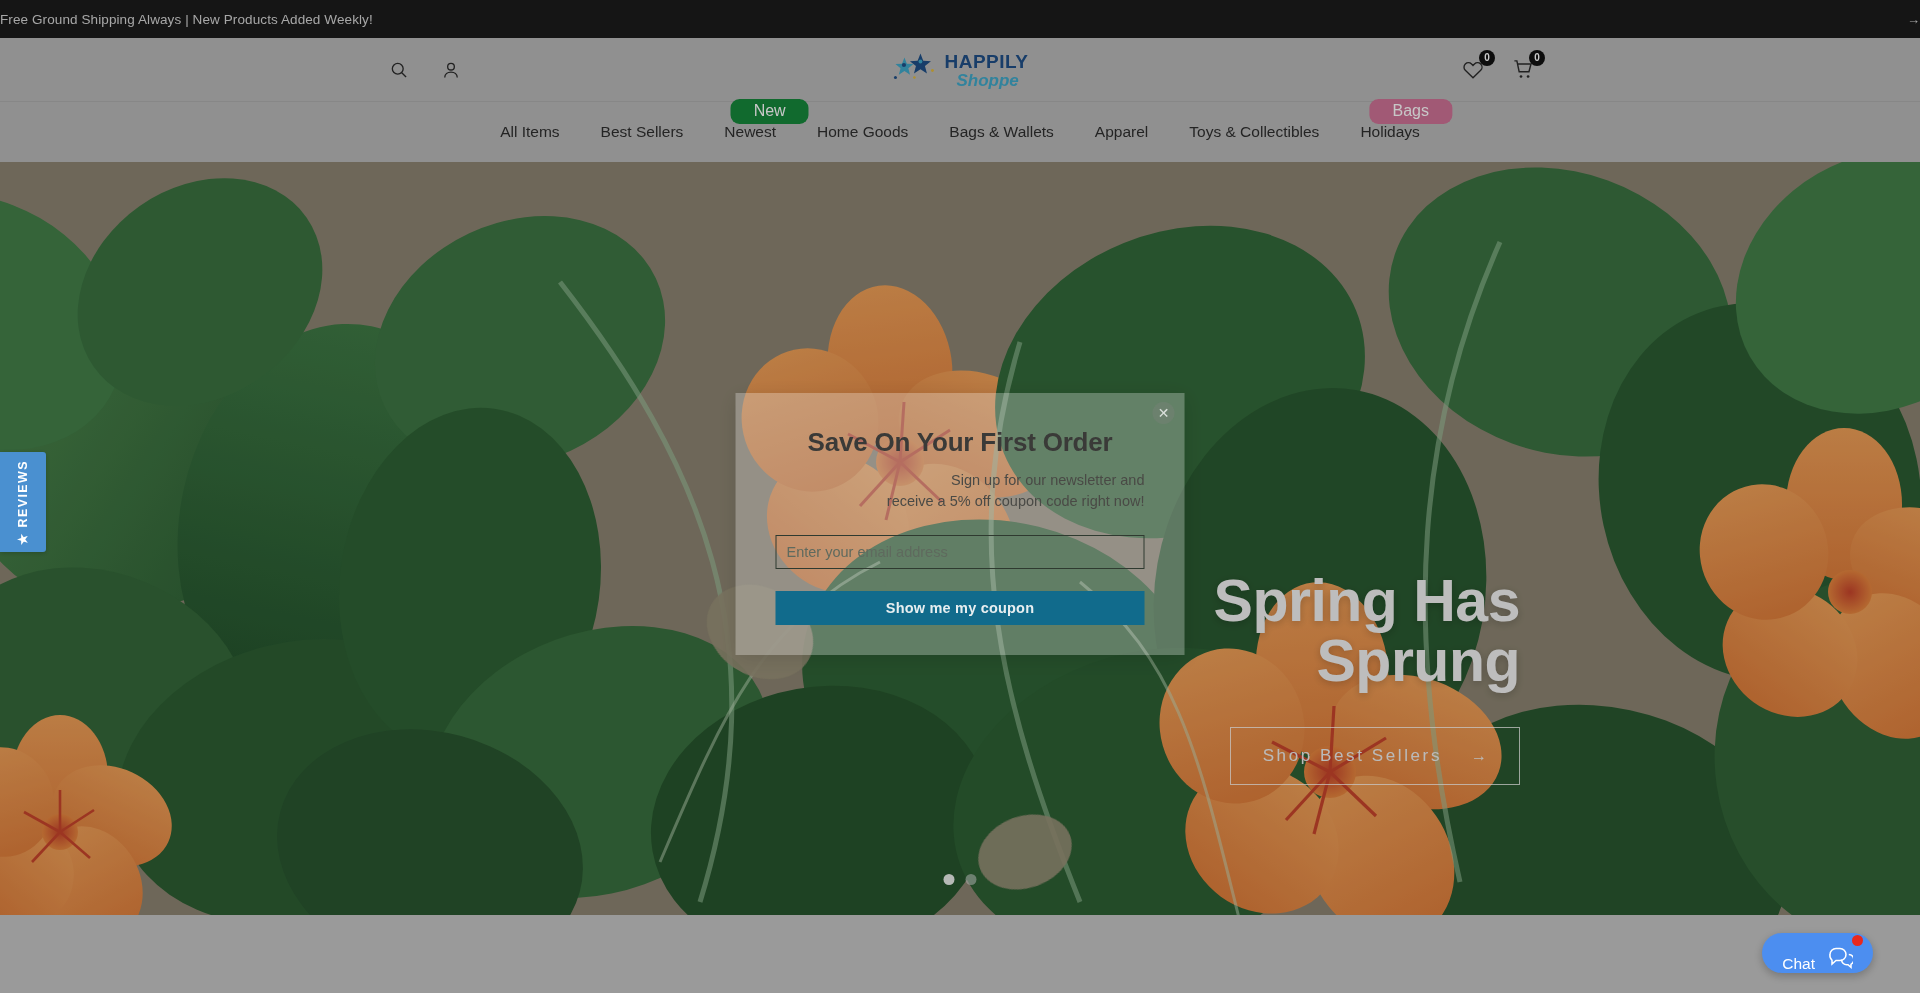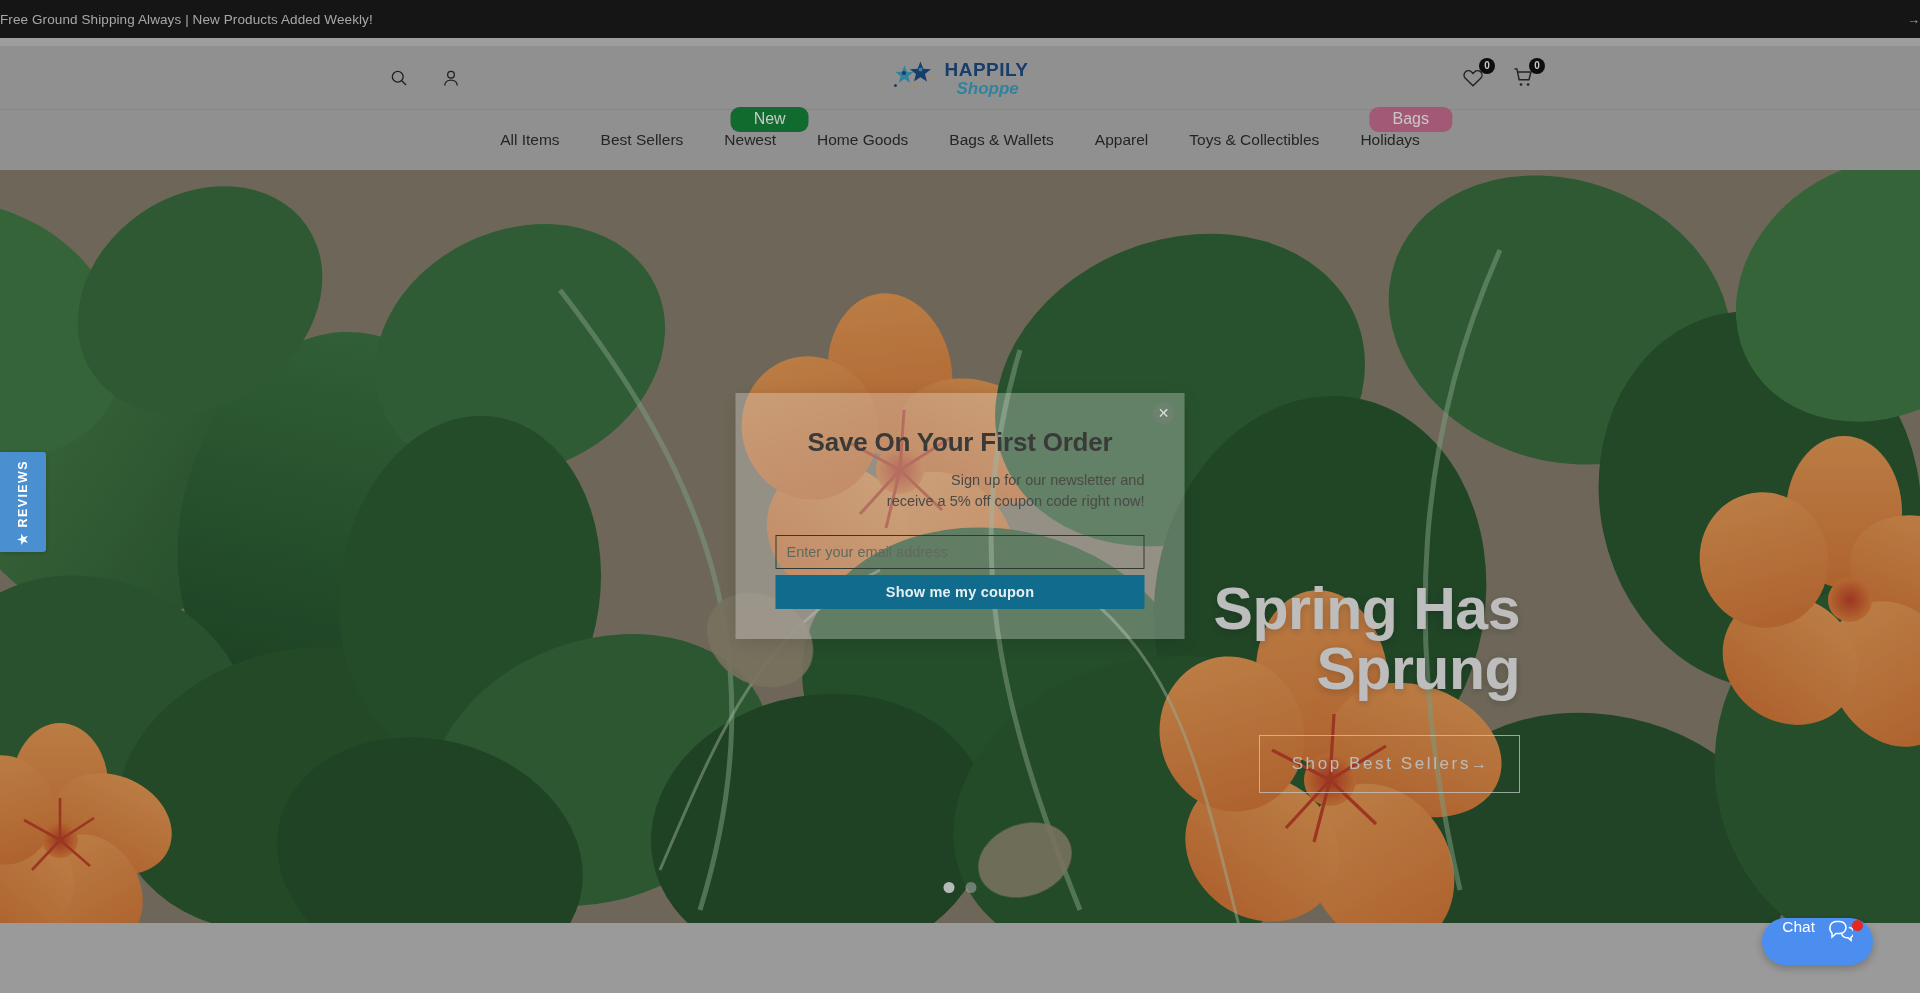--- a/index.html
+++ b/index.html
@@ -25,21 +25,20 @@
     font-size: 13.5px; letter-spacing: .1px;
   }
   .announce .arrow { margin-left: 7px; font-size: 13px; }
 
   
   .header {
     position: relative; z-index: 5;
     height: 63px; background: #b9b9b9;
     display: flex; align-items: center;
     padding: 0 0;
-    margin-top: 8px;
   }
   .header-inner {
     width: 1160px; margin: 0 auto; height: 100%;
     display: flex; align-items: center; justify-content: space-between;
     position: relative;
   }
   .h-left { display: flex; align-items: center; gap: 26px; padding-left: 6px; }
   .h-right { display: flex; align-items: center; gap: 24px; padding-right: 4px; }
   .icon-btn { width: 26px; height: 26px; display: flex; align-items: center; justify-content: center; color: #2b2b2b; cursor: pointer; position: relative; }
   .icon-btn svg { display: block; }
@@ -93,21 +92,21 @@
   .hero-eyebrow {
     font-size: 17px; letter-spacing: 4.6px; color: #e9e9e9; font-weight: 400;
     text-shadow: 0 1px 3px rgba(0,0,0,.25);
   }
   .hero-title {
     margin-top: 14px;
     font-size: 59px; line-height: 1.02; font-weight: 800; color: #f2f2f2;
     letter-spacing: -0.5px; text-shadow: 0 2px 8px rgba(0,0,0,.22);
   }
   .hero-cta {
-    margin-top: 36px; display: inline-flex; align-items: center; gap: 0;
+    margin-top: 36px; display: inline-flex; align-items: center; gap: 29px;
     border: 1px solid rgba(255,255,255,.75);
     color: #efefef; font-size: 17px; letter-spacing: 2.6px;
     padding: 18px 32px; cursor: pointer; background: transparent;
     float: right;
   }
   .hero-cta .cta-arrow { font-size: 16px; letter-spacing: 0; }
 
   .dots {
     position: absolute; bottom: 30px; left: 50%; transform: translateX(-50%);
     display: flex; gap: 11px; z-index: 4;
@@ -125,24 +124,24 @@
     box-shadow: 0 1px 5px rgba(0,0,0,.2);
   }
   .reviews-tab .rt-inner {
     transform: rotate(-90deg); white-space: nowrap;
     font-size: 12.5px; letter-spacing: 1.4px; font-weight: 600;
     display: flex; align-items: center; gap: 5px;
   }
 
   
   .chat-widget {
-    position: absolute; right: 47px; bottom: 28px; z-index: 70;
+    position: absolute; right: 47px; bottom: 20px; z-index: 70;
     background: #4c8ef0; color: #fff; border-radius: 28px;
-    height: 47px; padding: 0 20px;
-    display: flex; align-items: flex-start; gap: 12px; cursor: pointer;
+    height: 40px; padding: 0 20px;
+    display: flex; align-items: flex-end; gap: 12px; cursor: pointer;
     box-shadow: 0 3px 10px rgba(0,0,0,.25);
   }
   .chat-widget .chat-label { font-size: 15.5px; }
   .chat-dot {
     position: absolute; top: 2px; right: 10px;
     width: 11px; height: 11px; border-radius: 50%; background: #e8281e;
   }
 
   
   .modal-backdrop {
@@ -167,21 +166,21 @@
     margin-bottom: 12px; letter-spacing: -.2px;
   }
   .modal-sub {
     text-align: right; font-size: 14.5px; color: #4a4a46; line-height: 1.42;
     margin-bottom: 24px;
   }
   .modal-input {
     width: 100%; height: 34px; background: transparent;
     border: 1px solid #2f3a30; color: #3c4a3c; font-size: 14.5px;
     padding: 0 10px; outline: none; font-family: inherit;
-    margin-bottom: 6px;
+    margin-bottom: 22px;
   }
   .modal-input::placeholder { color: #5f6a5e; }
   .modal-btn {
     width: 100%; height: 34px; border: none; cursor: pointer;
     background: #116b8c; color: #e7eef0;
     font-size: 14.5px; font-weight: 700; letter-spacing: .2px;
     font-family: inherit;
   }
 
   

